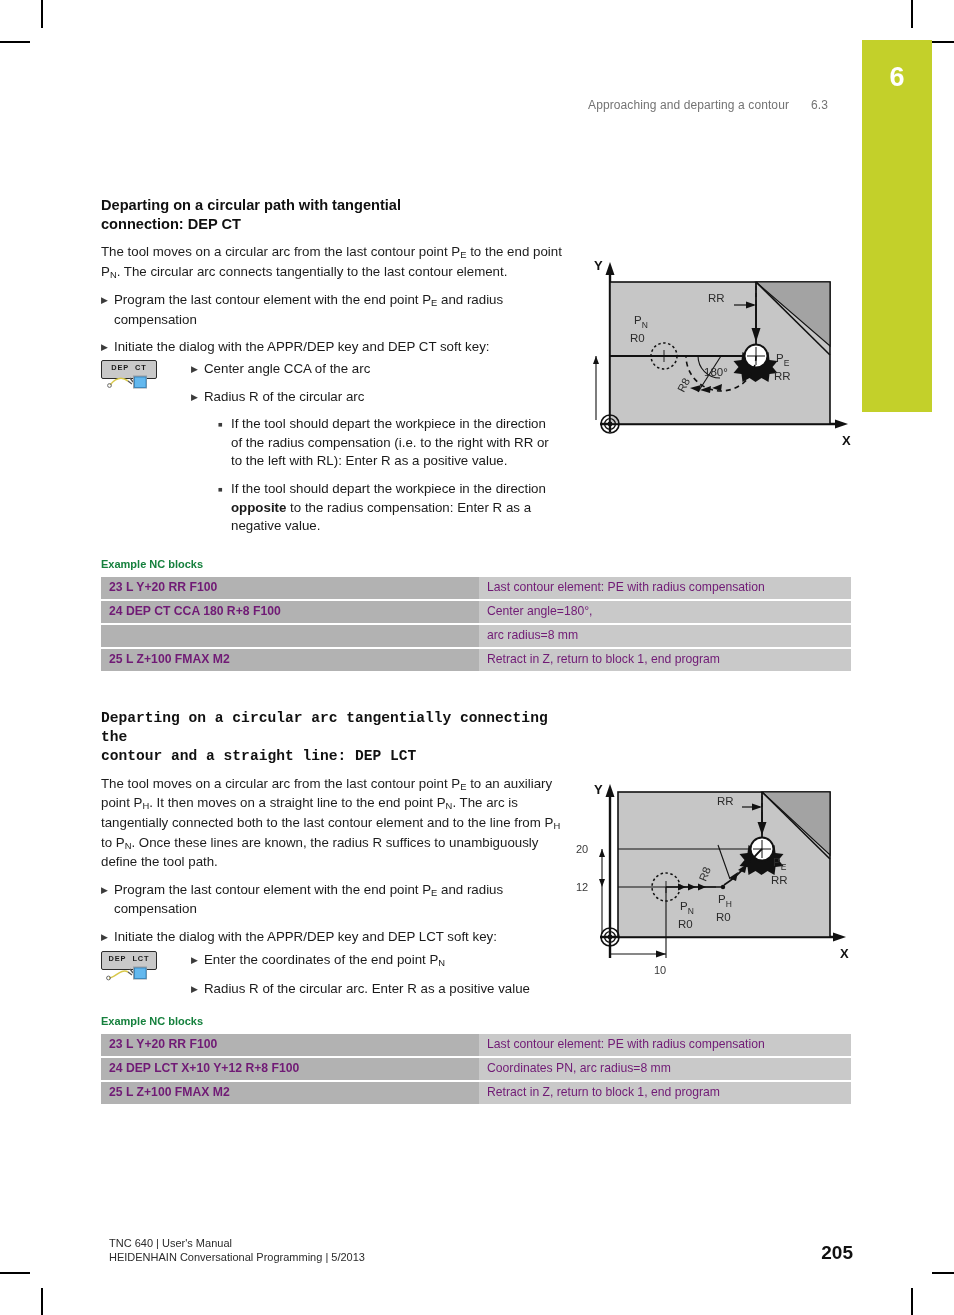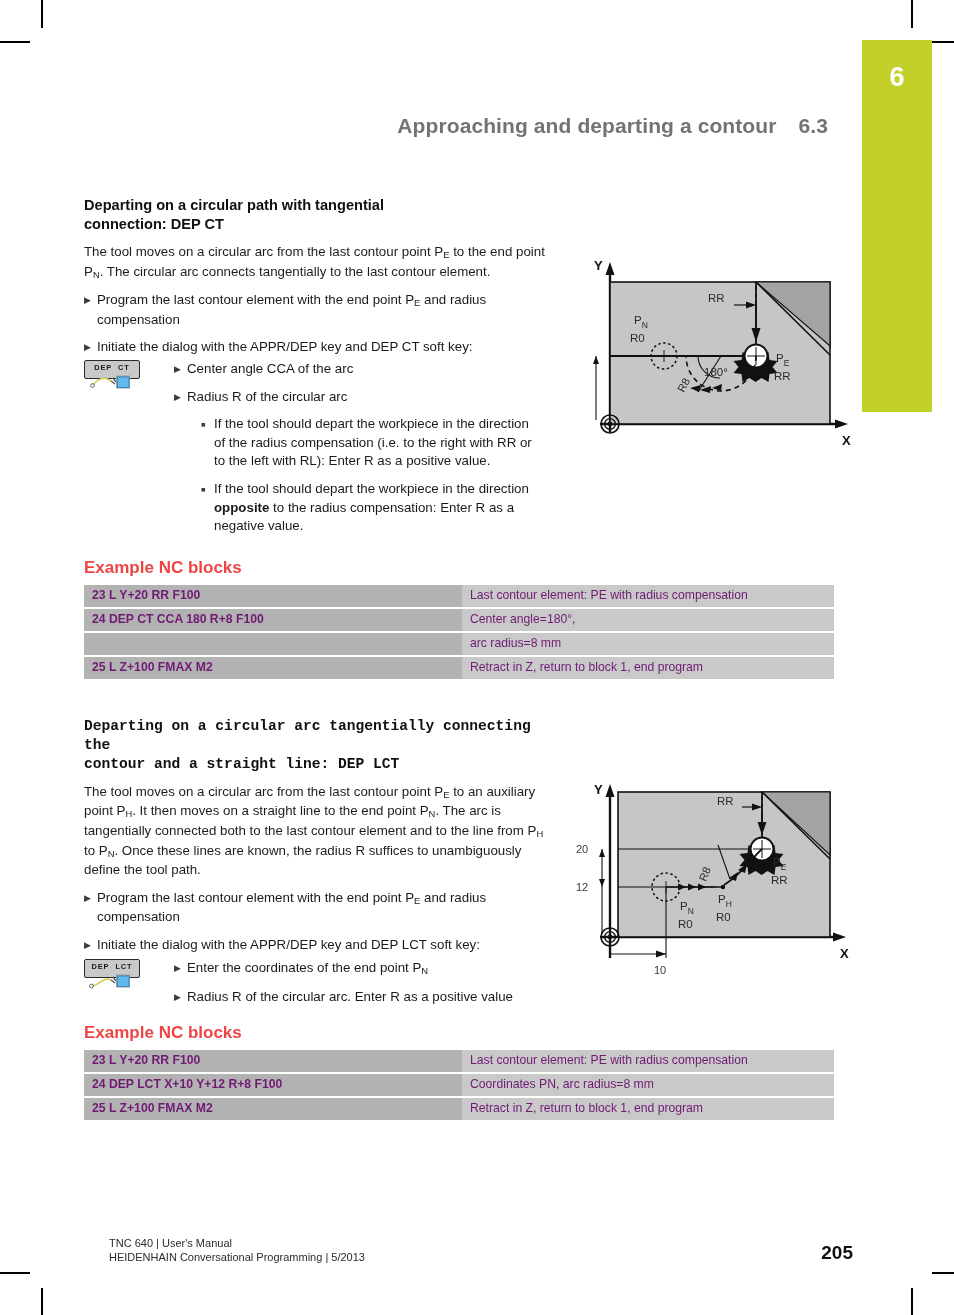--- a/index.html
+++ b/index.html
@@ -26,28 +26,27 @@
     position:absolute; left:0; right:0; top:22px;
     text-align:center; color:#fff;
     font-size:27px; font-weight:bold;
     font-family:"Liberation Sans", sans-serif;
   }
 
   
   .runhead {
     position:absolute; left:0; top:98px; width:828px;
     text-align:right;
-    color:#737373; font-weight:bold; font-size:21px;
+    color:#737373; font-weight:normal; font-size:12px;
     letter-spacing:0.1px;
-    margin-top:16px;
   }
   .runhead .sec { display:inline-block; margin-left:22px; }
 
   
-  .content { position:absolute; left:84px; top:196px; width:752px; }
+  .content { position:absolute; left:101px; top:196px; width:752px; }
 
   h2.sec-title {
     font-size:14.6px; font-weight:bold; line-height:19px;
     margin:0 0 9px 0; color:#111; max-width:468px;
   }
   p.body, .blk {
     font-size:13.3px; line-height:18.6px; color:#1d1d1d;
     margin:0; max-width:468px;
   }
   sub { font-size:9.4px; vertical-align:baseline; position:relative; top:2px; }
@@ -84,21 +83,21 @@
     text-align:center;
     font-size:7.4px; font-weight:bold; letter-spacing:0.9px;
     color:#1a1a1a;
     font-family:"Liberation Sans", sans-serif;
   }
   .softkey svg { position:absolute; left:3px; top:11px; }
   .sk-col { margin-left:34px; flex:1; }
 
   
   .tbl-cap {
-    font-size:17px; font-weight:bold; color:#ef4444;
+    font-size:11px; font-weight:bold; color:#15803d;
     margin:0 0 5px 0;
   }
   table.nc { border-collapse:separate; border-spacing:0 2px; width:750px; }
   table.nc td { padding:3.5px 8px 4.5px 8px; font-size:12.2px; color:#701a75; vertical-align:middle; }
   table.nc td.c1 { width:378px; background:#b2b2b2; font-weight:bold; }
   table.nc td.c2 { width:372px; background:#c9c9c9; font-weight:normal; }
 
   
   .fig { position:absolute; }
   .fig svg { display:block; }

